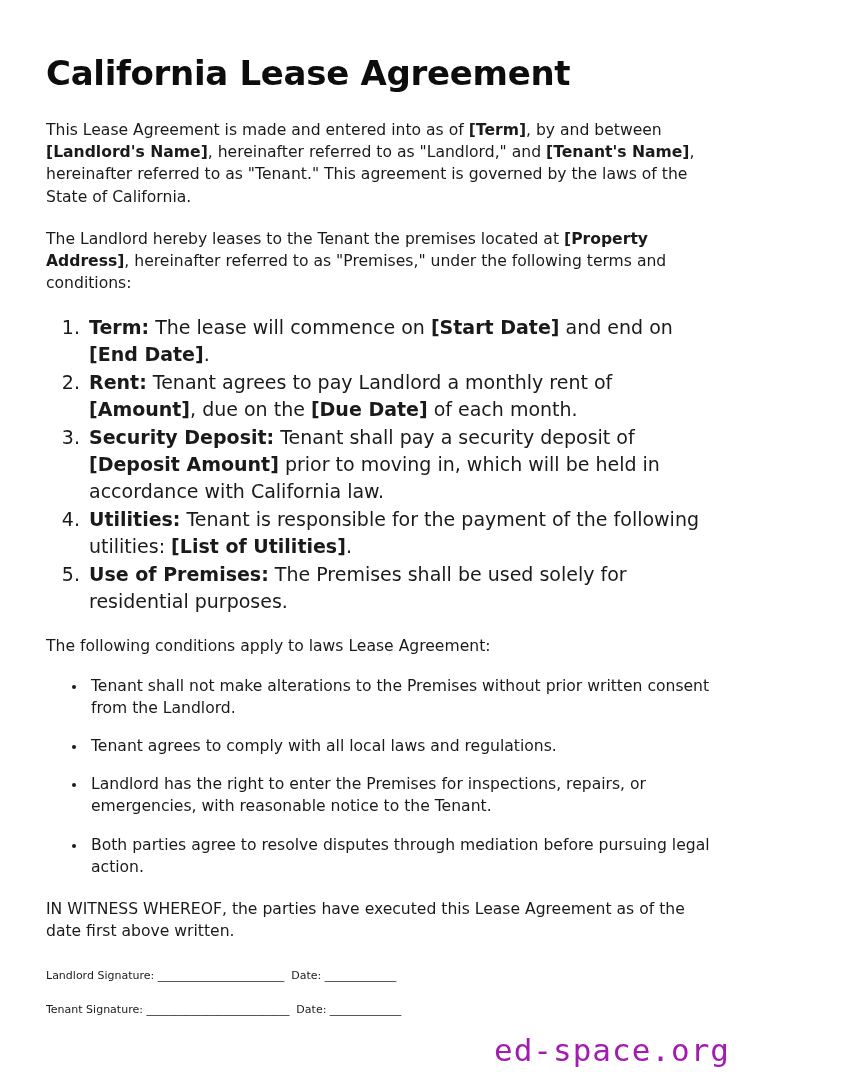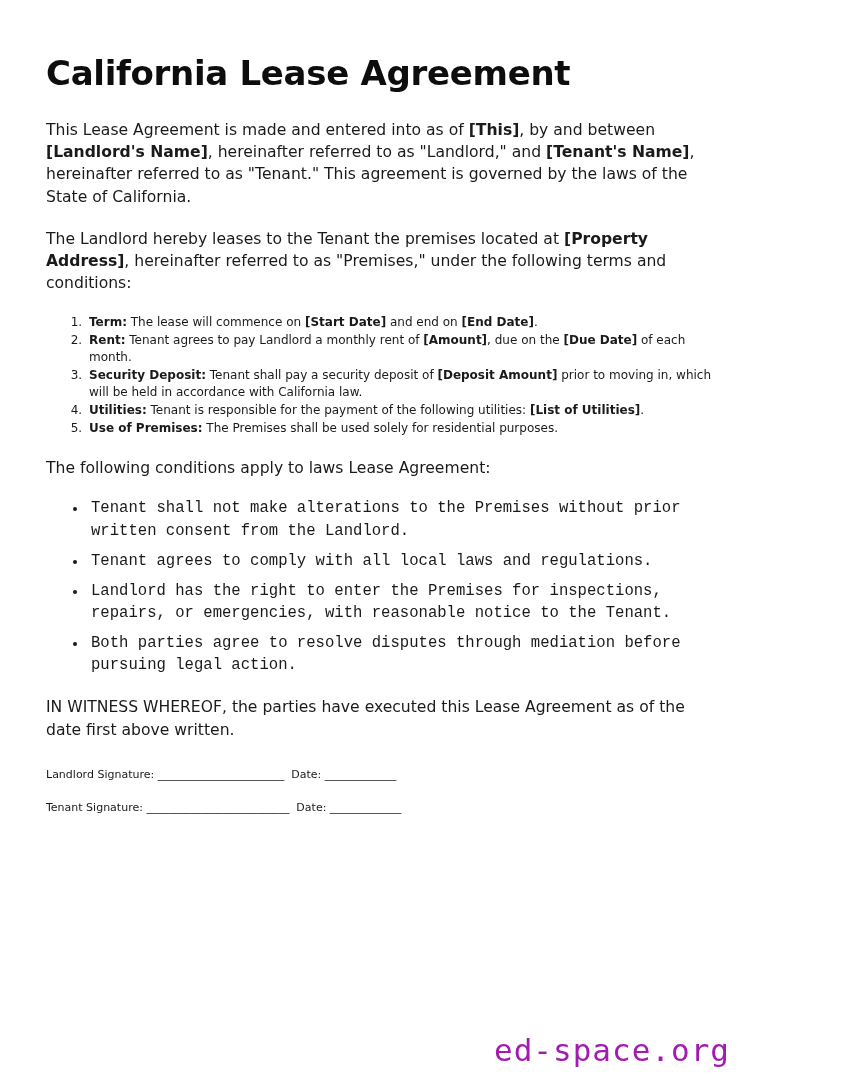--- a/index.html
+++ b/index.html
@@ -38,40 +38,39 @@
     max-width: 752px;
   }
   p.para.tight {
     margin-bottom: 18px;
   }
   b, strong { font-weight: bold; }
 
   ol.terms {
     margin: 0 0 20px 0;
     padding-left: 40px;
-    font-size: 12px;
+    font-size: 19px;
     line-height: 1.42;
     max-width: 760px;
   }
   ol.terms > li {
     margin: 0 0 1px 0;
     padding-left: 3px;
   }
   ul.conditions {
     margin: 0 0 20px 0;
     padding-left: 41px;
     font-size: 15.6px;
     line-height: 1.42;
     max-width: 760px;
     list-style-type: disc;
   }
   ul.conditions > li {
-    margin: 8px 0 1px 0;
+    margin: 16px 0 1px 0;
     padding-left: 4px;
-    font-family: Liberation Mono, monospace;
   }
   ul.conditions > li::marker { font-size: 13px; }
 
   .sig-block { margin-top: 26px; }
   .sig-line {
     font-size: 11px;
     line-height: 1.42;
     margin-bottom: 18px;
     white-space: pre;
     letter-spacing: 0;
@@ -86,21 +85,21 @@
     color: #a21caf;
   }
 </style>
 </head>
 <body>
 
 <div class="page">
 
   <h1 class="doc-title">California Lease Agreement</h1>
 
-  <p class="para">This Lease Agreement is made and entered into as of <b>[This]</b>, by and between <b>[Landlord's Name]</b>, hereinafter referred to as "Landlord," and <b>[Tenant's Name]</b>, hereinafter referred to as "Tenant." This agreement is governed by the laws of the State of California.</p>
+  <p class="para">This Lease Agreement is made and entered into as of <b>[Term]</b>, by and between <b>[Landlord's Name]</b>, hereinafter referred to as "Landlord," and <b>[Tenant's Name]</b>, hereinafter referred to as "Tenant." This agreement is governed by the laws of the State of California.</p>
 
   <p class="para">The Landlord hereby leases to the Tenant the premises located at <b>[Property Address]</b>, hereinafter referred to as "Premises," under the following terms and conditions:</p>
 
   <ol class="terms">
       <li><b>Term:</b> The lease will commence on <b>[Start Date]</b> and end on <b>[End Date]</b>.</li>
       <li><b>Rent:</b> Tenant agrees to pay Landlord a monthly rent of <b>[Amount]</b>, due on the <b>[Due Date]</b> of each month.</li>
       <li><b>Security Deposit:</b> Tenant shall pay a security deposit of <b>[Deposit Amount]</b> prior to moving in, which will be held in accordance with California law.</li>
       <li><b>Utilities:</b> Tenant is responsible for the payment of the following utilities: <b>[List of Utilities]</b>.</li>
       <li><b>Use of Premises:</b> The Premises shall be used solely for residential purposes.</li>
     </ol>

